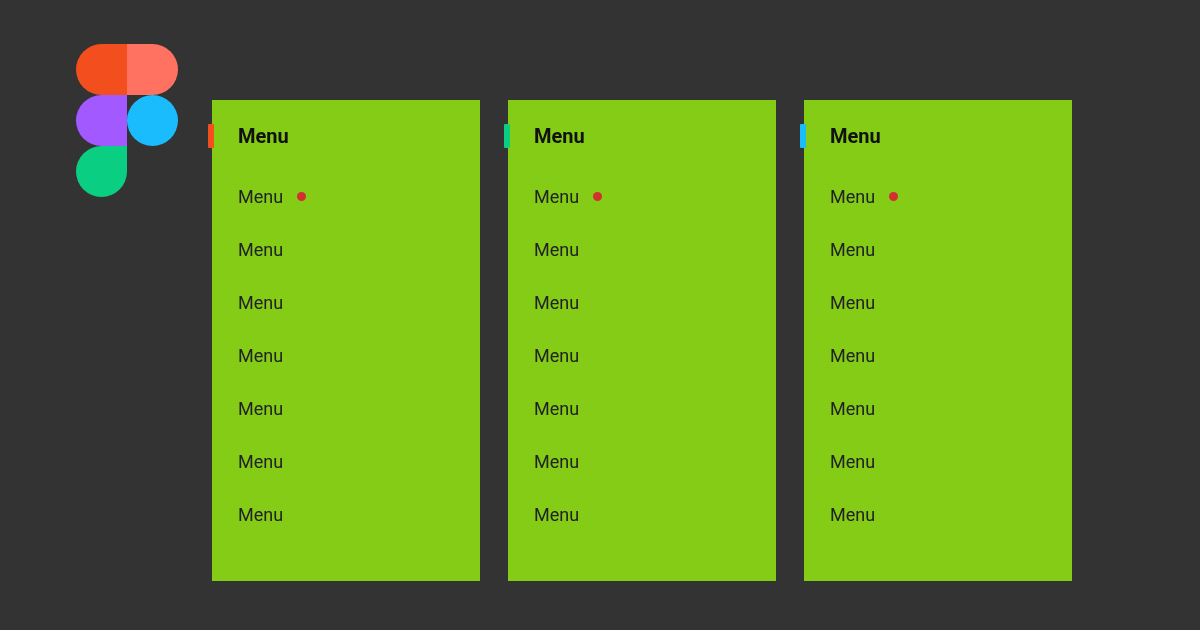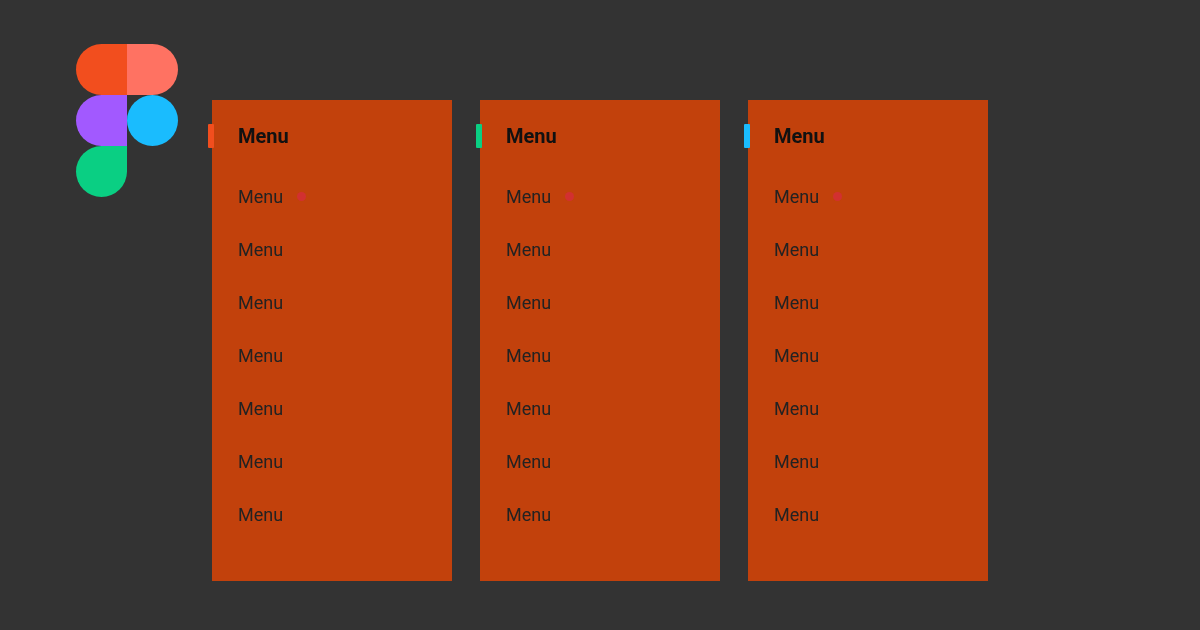--- a/index.html
+++ b/index.html
@@ -26,22 +26,22 @@
 
   .panels {
     position: absolute;
     top: 100px;
     left: 212px;
     display: flex;
     gap: 28px;
   }
 
   .panel {
-    width: 240px;
-    background: #c2410c;
+    width: 268px;
+    background: #84cc16;
     padding-bottom: 40px;
     position: relative;
   }
 
   .panel-header {
     position: relative;
     padding: 24px 20px 18px 26px;
   }
 
   .accent {

